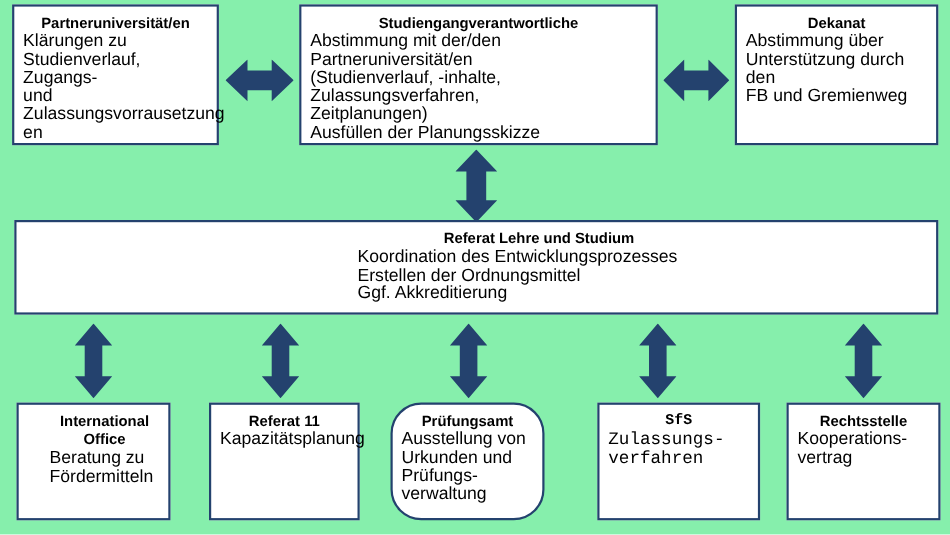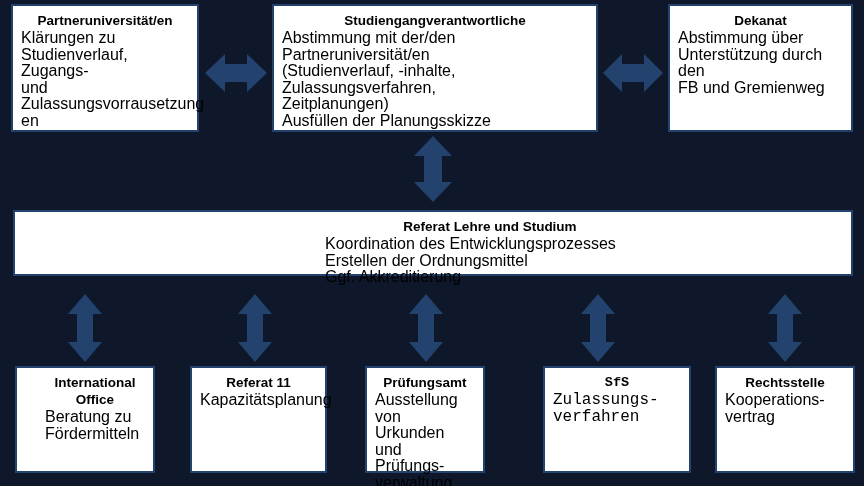--- a/index.html
+++ b/index.html
@@ -4,21 +4,21 @@
 <style>
   html, body {
     margin: 0;
     padding: 0;
     background: #ffffff;
   }
   #canvas {
     position: relative;
     width: 864px;
     height: 486px;
-    background: #0f172a;
+    background: #86efac;
     font-family: "Liberation Sans", sans-serif;
     overflow: hidden;
   }
   .box {
     position: absolute;
     box-sizing: border-box;
     border: 2px solid #24426E;
     background: #ffffff;
     padding: 6px 8px 4px 8px;
   }
@@ -94,21 +94,21 @@
       <polygon points="0,19 19,0 19,10 41,10 41,0 60,19 41,38 41,28 19,28 19,38" fill="#24426E"></polygon>
     </svg>
   </div>
 
   <div class="arrow" style="left:414px; top:136px; width:38px; height:66px;">
     <svg width="38" height="66" viewBox="0 0 38 66">
       <polygon points="19,0 38,20 28,20 28,46 38,46 19,66 0,46 10,46 10,20 0,20" fill="#24426E"></polygon>
     </svg>
   </div>
 
-  <div class="box" style="left:13px; top:210px; width:840px; height:66px; padding:0;">
+  <div class="box" style="left:13px; top:200px; width:840px; height:86px; padding:0;">
     <div class="wide-inner">
       <div class="box-title">Referat Lehre und Studium</div>
       <div class="box-body">Koordination des Entwicklungsprozesses
 Erstellen der Ordnungsmittel
 Ggf. Akkreditierung</div>
     </div>
   </div>
 
   <div class="arrow" style="left:68px; top:294px; width:34px; height:68px;">
     <svg width="34" height="68" viewBox="0 0 34 68">
@@ -144,21 +144,21 @@
     <div class="box-title">International Office</div>
     <div class="box-body">Beratung zu
 Fördermitteln</div>
   </div>
 
   <div class="box" style="left:190px; top:366px; width:137px; height:107px;">
     <div class="box-title">Referat 11</div>
     <div class="box-body">Kapazitätsplanung</div>
   </div>
 
-  <div class="box" style="left:365px; top:366px; width:120px; height:107px;">
+  <div class="box" style="left:355px; top:366px; width:140px; height:107px;border-radius:28px;">
     <div class="box-title">Prüfungsamt</div>
     <div class="box-body">Ausstellung von
 Urkunden und
 Prüfungs-
 verwaltung</div>
   </div>
 
   <div class="box" style="left:543px; top:366px; width:148px; height:107px;font-family:Liberation Mono, monospace;">
     <div class="box-title">SfS</div>
     <div class="box-body">Zulassungs-

